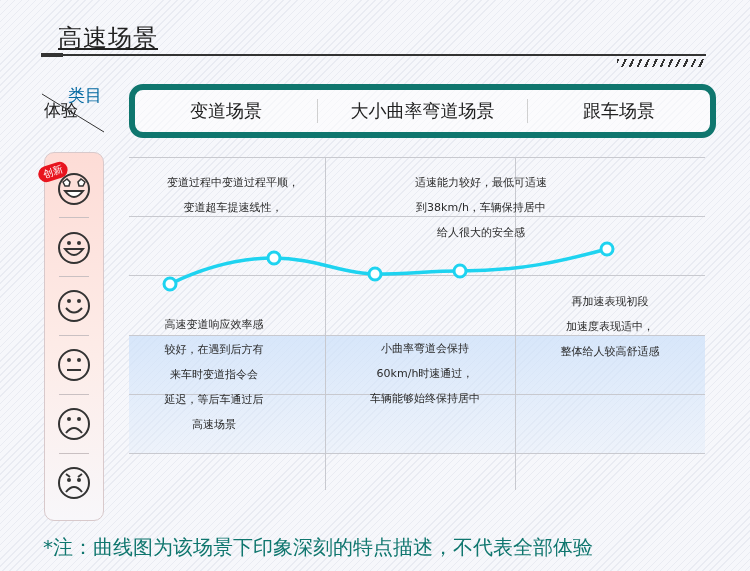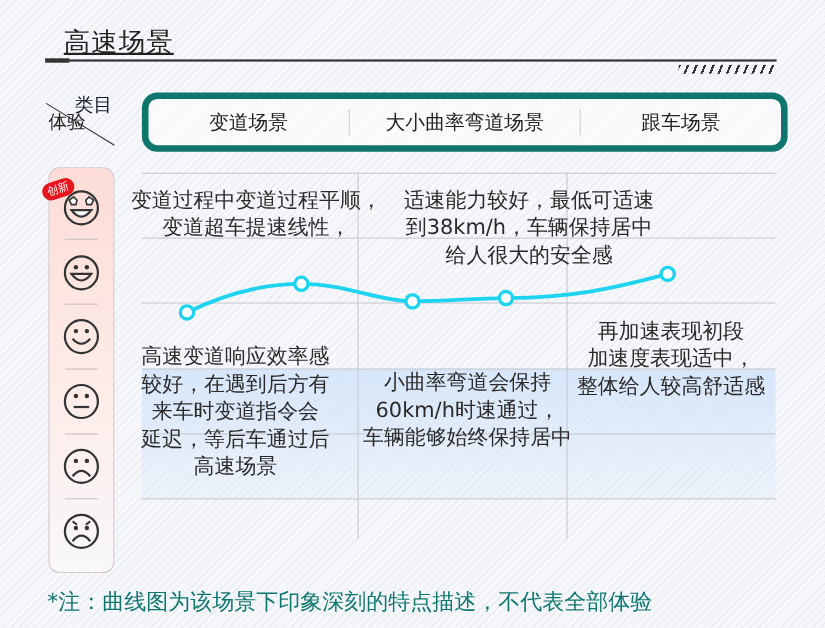--- a/index.html
+++ b/index.html
@@ -11,40 +11,40 @@
     background-image:repeating-linear-gradient(135deg, rgba(200,205,220,0.28) 0px, rgba(200,205,220,0.28) 1px, transparent 1px, transparent 5px);
   }
   .abs{position:absolute;}
   .title{left:58px;top:22px;font-size:24px;color:#222;letter-spacing:1px;text-decoration:underline;}
   .title-line{left:43px;top:54px;width:663px;height:1.5px;background:#333;}
   .title-accent{left:41px;top:53px;width:22px;height:4px;background:#333;}
   .slashes{left:617px;top:59px;width:89px;height:8px;
     background-image:repeating-linear-gradient(115deg,#333 0px,#333 2px,transparent 2px,transparent 7px);}
 
   .corner{left:42px;top:82px;width:62px;height:56px;}
-  .corner .lbl-top{position:absolute;right:2px;top:2px;font-size:17px;color:#0f172a;}
+  .corner .lbl-top{position:absolute;right:2px;top:2px;font-size:17px;color:#0369a1;}
   .corner .lbl-bot{position:absolute;left:2px;bottom:16px;font-size:17px;color:#222;}
   .corner .diag{position:absolute;left:0;top:0;width:100%;height:100%;}
 
   .header-pill{left:129px;top:84px;width:575px;height:42px;border:6px solid #0f766e;border-radius:14px;background:rgba(255,255,255,0.55);display:flex;align-items:center;}
   .header-pill .col{flex:1;text-align:center;font-size:18px;color:#222;}
   .header-pill .sep{width:1px;height:24px;background:#d0d0d0;}
 
   .emo-col{left:44px;top:152px;width:58px;height:367px;border:1px solid #d8c9cb;border-radius:10px;
     background:linear-gradient(180deg,#fddcd6 0%,#fdece8 55%,#f8f7fa 100%);}
   .emo{position:absolute;left:10px;width:38px;height:38px;}
   .emo-sep{position:absolute;left:14px;width:30px;height:1px;background:#c9c0c2;}
   .badge{left:38px;top:164px;background:#e8141e;color:#fff;font-size:10px;padding:1px 5px;border-radius:8px;transform:rotate(-18deg);}
 
   .grid{left:129px;top:157px;width:576px;height:340px;}
   .hline{position:absolute;left:0;width:576px;height:1px;background:#c8c9cf;}
   .vline{position:absolute;top:0;width:1px;height:333px;background:#c8c9cf;}
   .band{position:absolute;left:0;top:178px;width:576px;height:118px;background:linear-gradient(180deg,rgba(205,225,250,0.75),rgba(225,236,250,0.4));}
 
-  .txt{position:absolute;font-size:19px;line-height:25px;color:#2a2a2a;text-align:center;}
+  .txt{position:absolute;font-size:11px;line-height:25px;color:#2a2a2a;text-align:center;}
   .note{left:43px;top:534px;font-size:20px;color:#0f766e;}
   svg{overflow:visible;}
 </style>
 </head>
 <body>
 
 <div class="abs title">高速场景</div>
 <div class="abs title-line"></div>
 <div class="abs title-accent"></div>
 <div class="abs slashes"></div>

